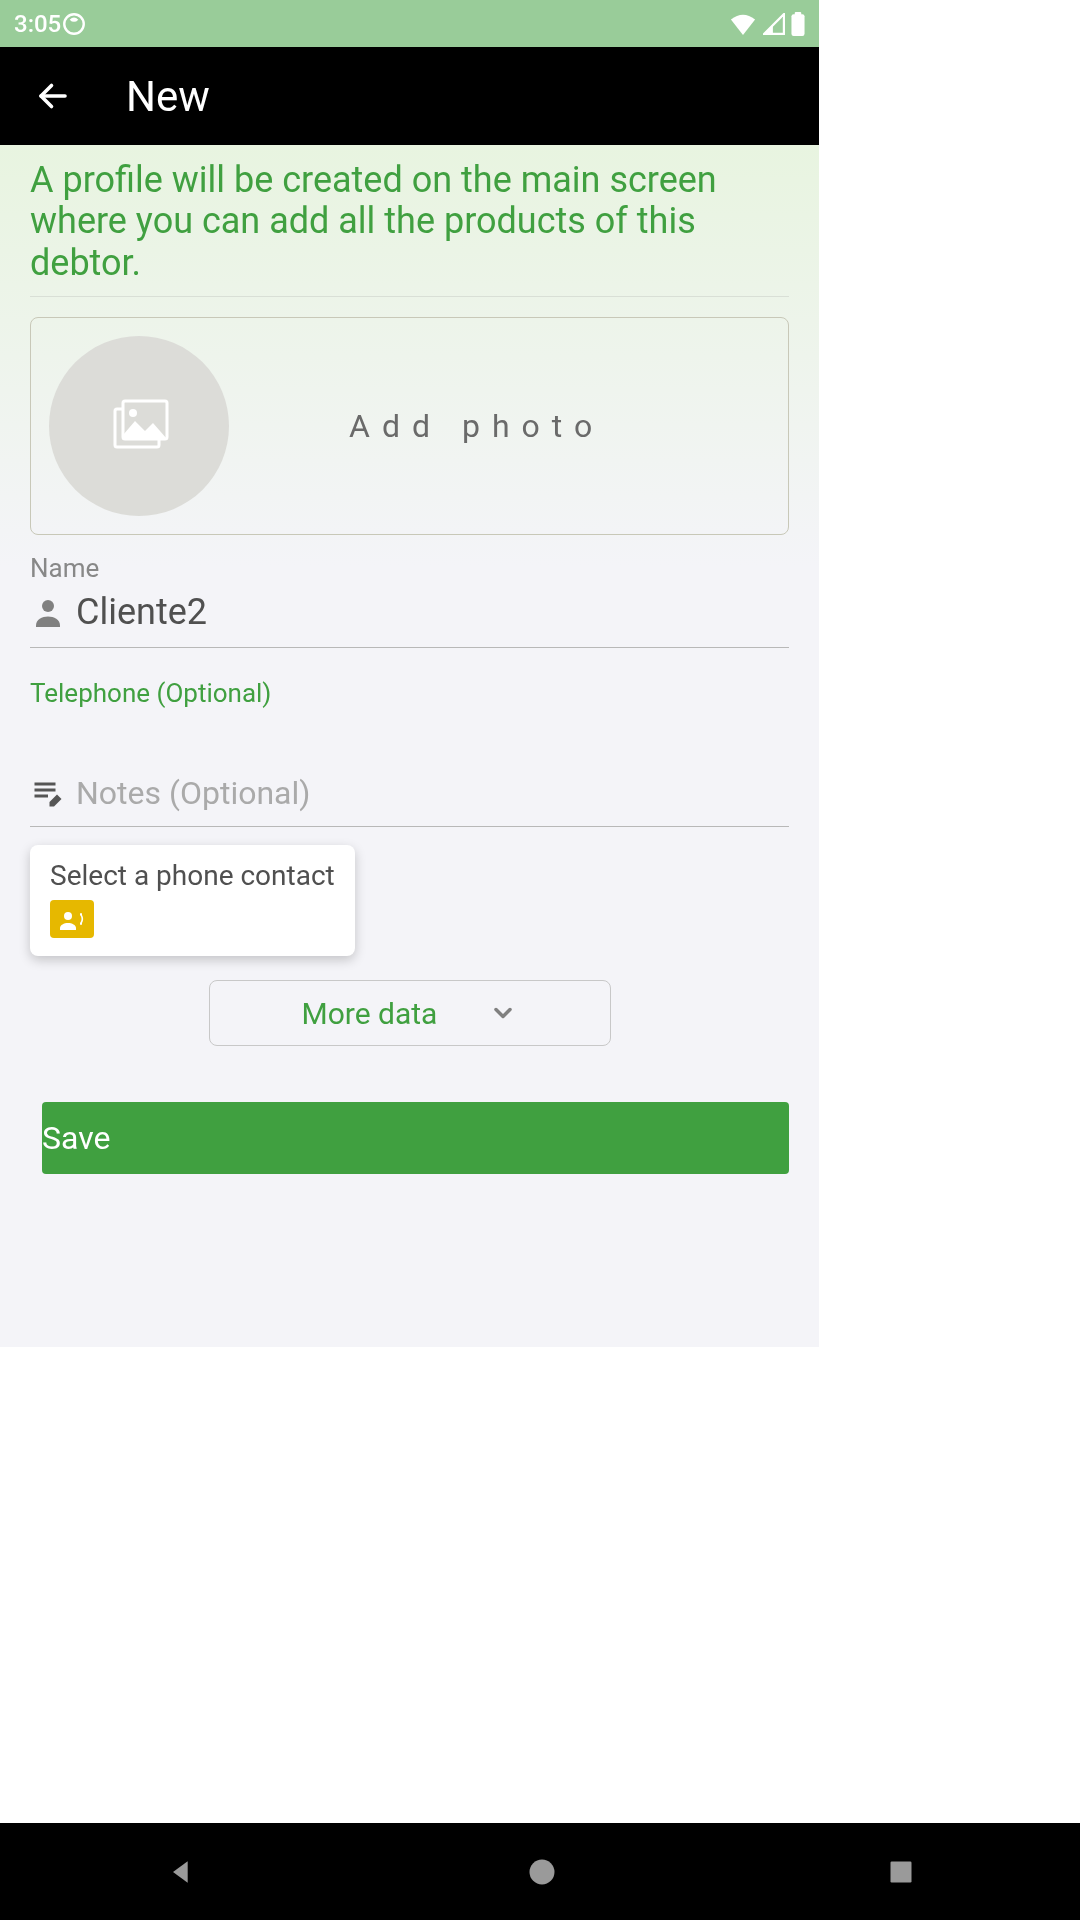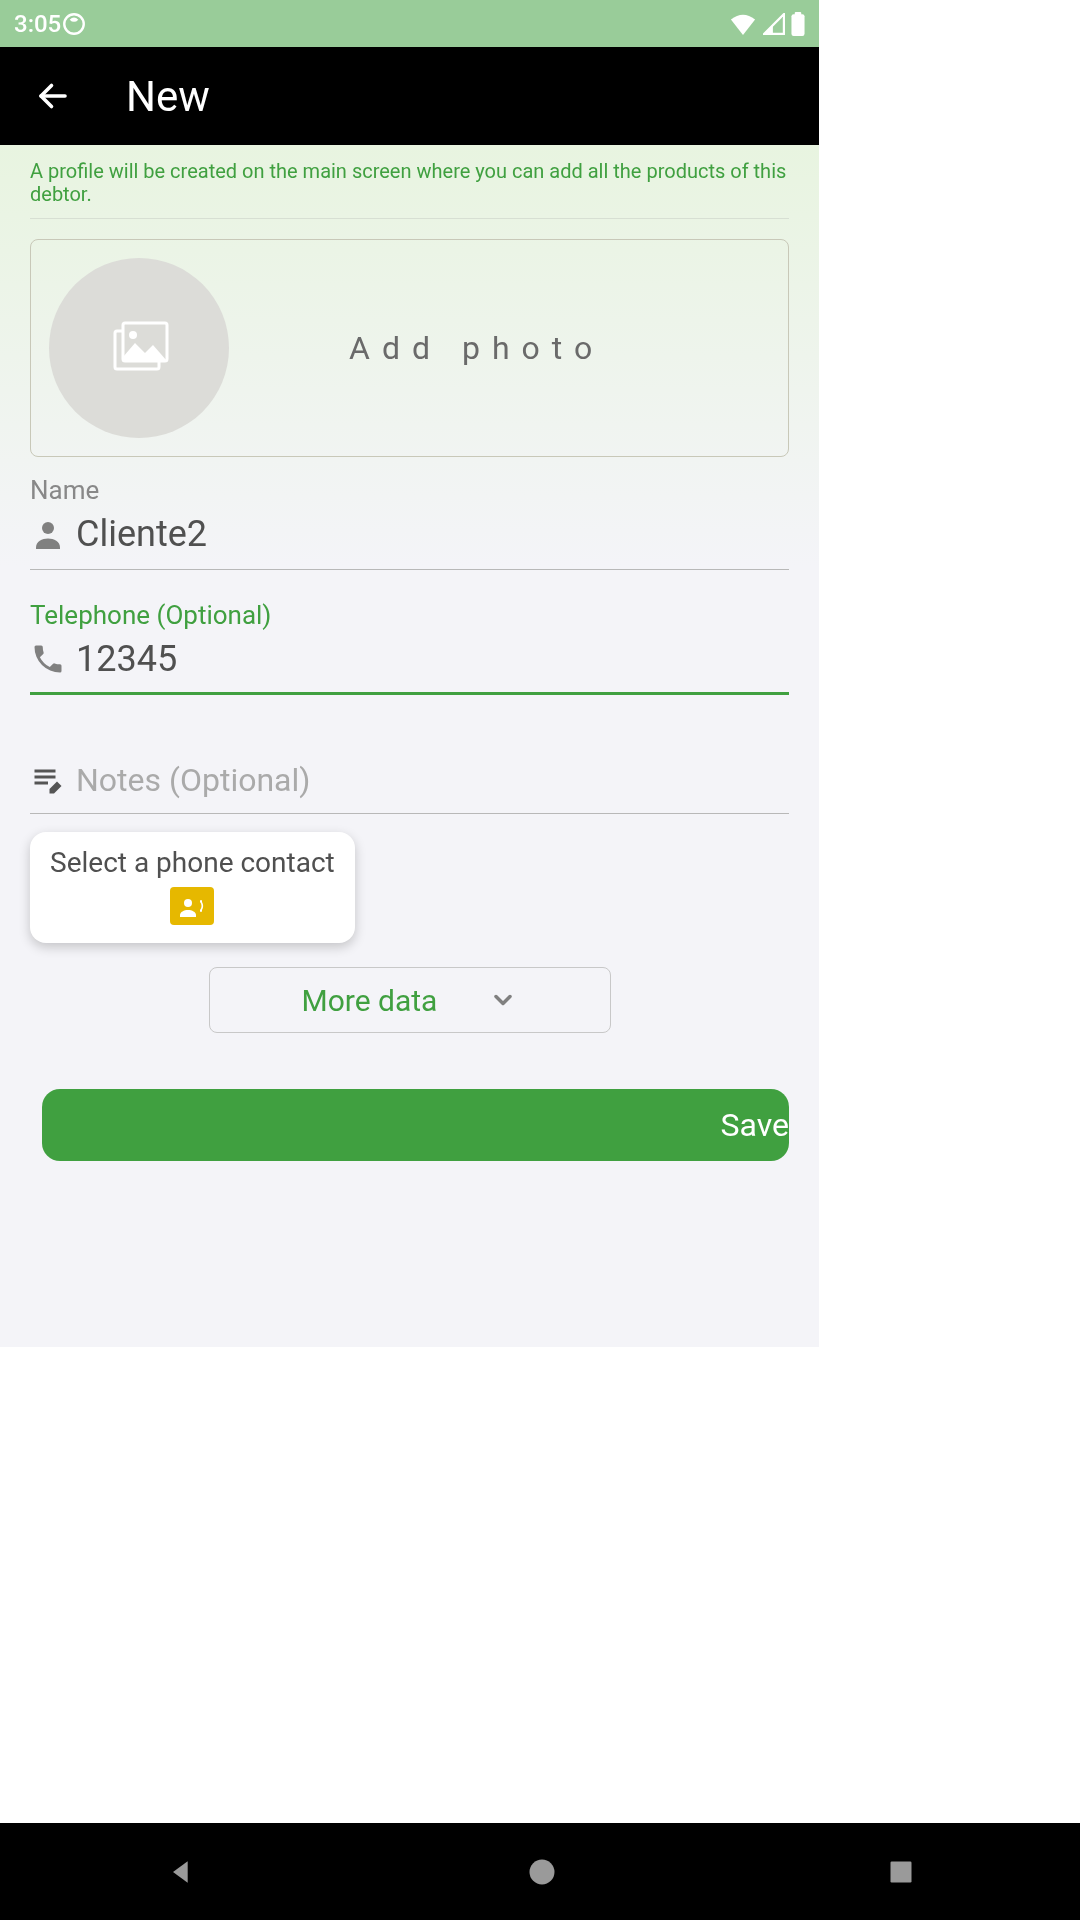--- a/index.html
+++ b/index.html
@@ -2,36 +2,36 @@
 <html><head>
 <meta charset="utf-8">
 <style>
   html,body{margin:0;padding:0;width:819px;height:1456px;font-family:-apple-system,Segoe UI,Roboto,sans-serif;background:#fff;overflow:hidden}
   .statusbar{background:#99cc99;height:47px;display:flex;align-items:center;justify-content:space-between;padding:0 14px;color:#fff}
   .statusbar .left{display:flex;align-items:center;gap:0;font-size:24px;font-weight:500}
   .statusbar .right{display:flex;align-items:center;gap:6px}
   .header{background:#000;height:98px;display:flex;align-items:center;padding-left:35px;gap:55px}
   .header-title{color:#fff;font-size:42px;font-weight:400}
   .content{background:linear-gradient(180deg,#e8f4e0 0%,#f4f4f8 35%,#f4f4f8 100%);padding:0 30px;height:calc(100% - 47px - 110px - 97px);position:relative}
-  .hint{color:#40a040;font-size:20px;line-height:1.15;padding:15px 0 12px 0;border-bottom:1px solid rgba(160,160,160,.25)}
+  .hint{color:#40a040;font-size:36px;line-height:1.15;padding:15px 0 12px 0;border-bottom:1px solid rgba(160,160,160,.25)}
   .photo-box{border:1px solid #c8c8b8;border-radius:8px;margin-top:20px;padding:18px 0 18px 18px;display:flex;align-items:center;gap:120px}
   .avatar{width:180px;height:180px;border-radius:50%;background:#dcdcd8;display:flex;align-items:center;justify-content:center}
   .add-photo-label{color:#6a6a6a;font-size:32px;letter-spacing:12px}
   .field-label{font-size:26px;color:#888;margin-top:18px}
   .field-label.green{color:#40a040}
   .field-row{display:flex;align-items:center;gap:10px;border-bottom:1px solid #b8b8b8;padding:6px 0 14px 0;margin-top:2px}
   .field-row.active{border-bottom:3px solid #40a040;padding-bottom:12px}
   .field-value{font-size:36px;color:#505050;font-weight:400}
   .field-placeholder{font-size:32px;color:#aaa}
   .mt30{margin-top:30px}
-  .contact-card{background:#fff;border-radius:16px;box-shadow:0 4px 12px rgba(0,0,0,.2);display:inline-flex;flex-direction:column;align-items:center;padding:14px 20px 18px 20px;margin-top:18px;gap:8px}
+  .contact-card{background:#fff;border-radius:8px;box-shadow:0 4px 12px rgba(0,0,0,.2);display:inline-flex;flex-direction:column;padding:14px 20px 18px 20px;margin-top:18px;gap:8px}
   .contact-card-label{color:#505050;font-size:28px}
   .contact-card-icon{width:44px;height:38px;background:#e6b800;border-radius:4px;display:flex;align-items:center;justify-content:center}
   .more-btn{margin:24px auto 0 auto;width:400px;height:64px;border:1px solid #c8c8c8;border-radius:8px;display:flex;align-items:center;justify-content:center;gap:52px;color:#40a040;font-size:30px}
-  .save-btn{margin:56px 0 0 12px;height:72px;background:#40a040;border-radius:18px;display:flex;align-items:center;justify-content:flex-end;color:#fff;font-size:32px}
+  .save-btn{margin:56px 0 0 12px;height:72px;background:#40a040;border-radius:4px;display:flex;align-items:center;justify-content:flex-start;color:#fff;font-size:32px}
   .navbar{position:absolute;bottom:0;left:0;right:0;background:#000;height:97px;display:flex;align-items:center;justify-content:space-around}
   svg{display:block}
 </style>
 </head>
 <body>
 
 <div class="statusbar">
   <div class="left">
     <span>3:05</span>
     <span>
@@ -96,28 +96,20 @@
       <svg width="36" height="36" viewBox="0 0 24 24" fill="#808080">
           <circle cx="12" cy="8" r="4"></circle>
           <path d="M4 21c0-4 4-6 8-6s8 2 8 6v1H4z"></path>
         </svg>
     </span>
     <span class="field-value">Cliente2</span>
   </div>
 
   
   <div class="field-label green" style="margin-top:30px">Telephone (Optional)</div>
-  <div class="field-row active">
-    <span>
-      <svg width="36" height="36" viewBox="0 0 24 24" fill="#808080">
-          <path d="M6.6 10.8a15 15 0 006.6 6.6l2.2-2.2a1 1 0 011-.25 11.4 11.4 0 003.6.58 1 1 0 011 1V20a1 1 0 01-1 1A17 17 0 013 4a1 1 0 011-1h3.5a1 1 0 011 1 11.4 11.4 0 00.58 3.6 1 1 0 01-.25 1z"></path>
-        </svg>
-    </span>
-    <span class="field-value">12345</span>
-  </div>
 
   
   <div class="field-row mt30" style="margin-top:60px">
     <span>
       <svg width="36" height="36" viewBox="0 0 24 24" fill="#555">
           <path d="M3 5h14v2H3zM3 9h14v2H3zM3 13h9v2H3z"></path>
           <path d="M18 13l3 3-5 5H13v-3z"></path>
         </svg>
     </span>
     <span class="field-placeholder">Notes (Optional)</span>

